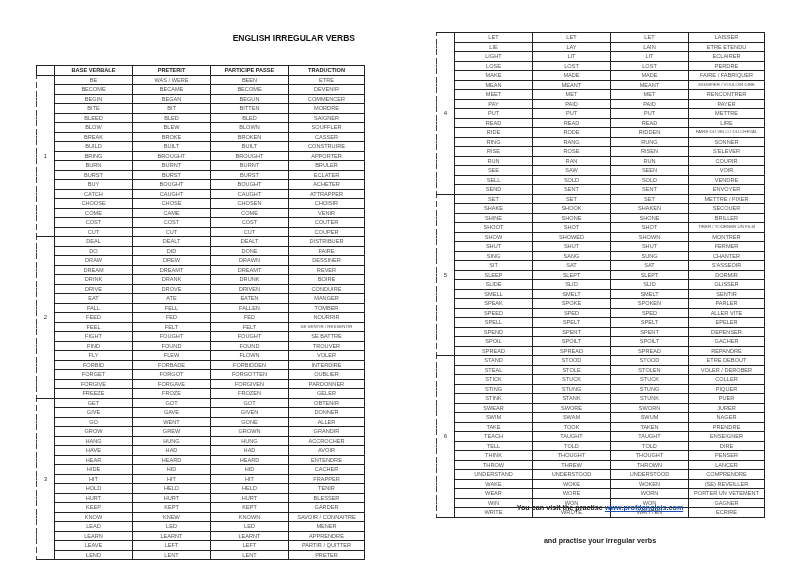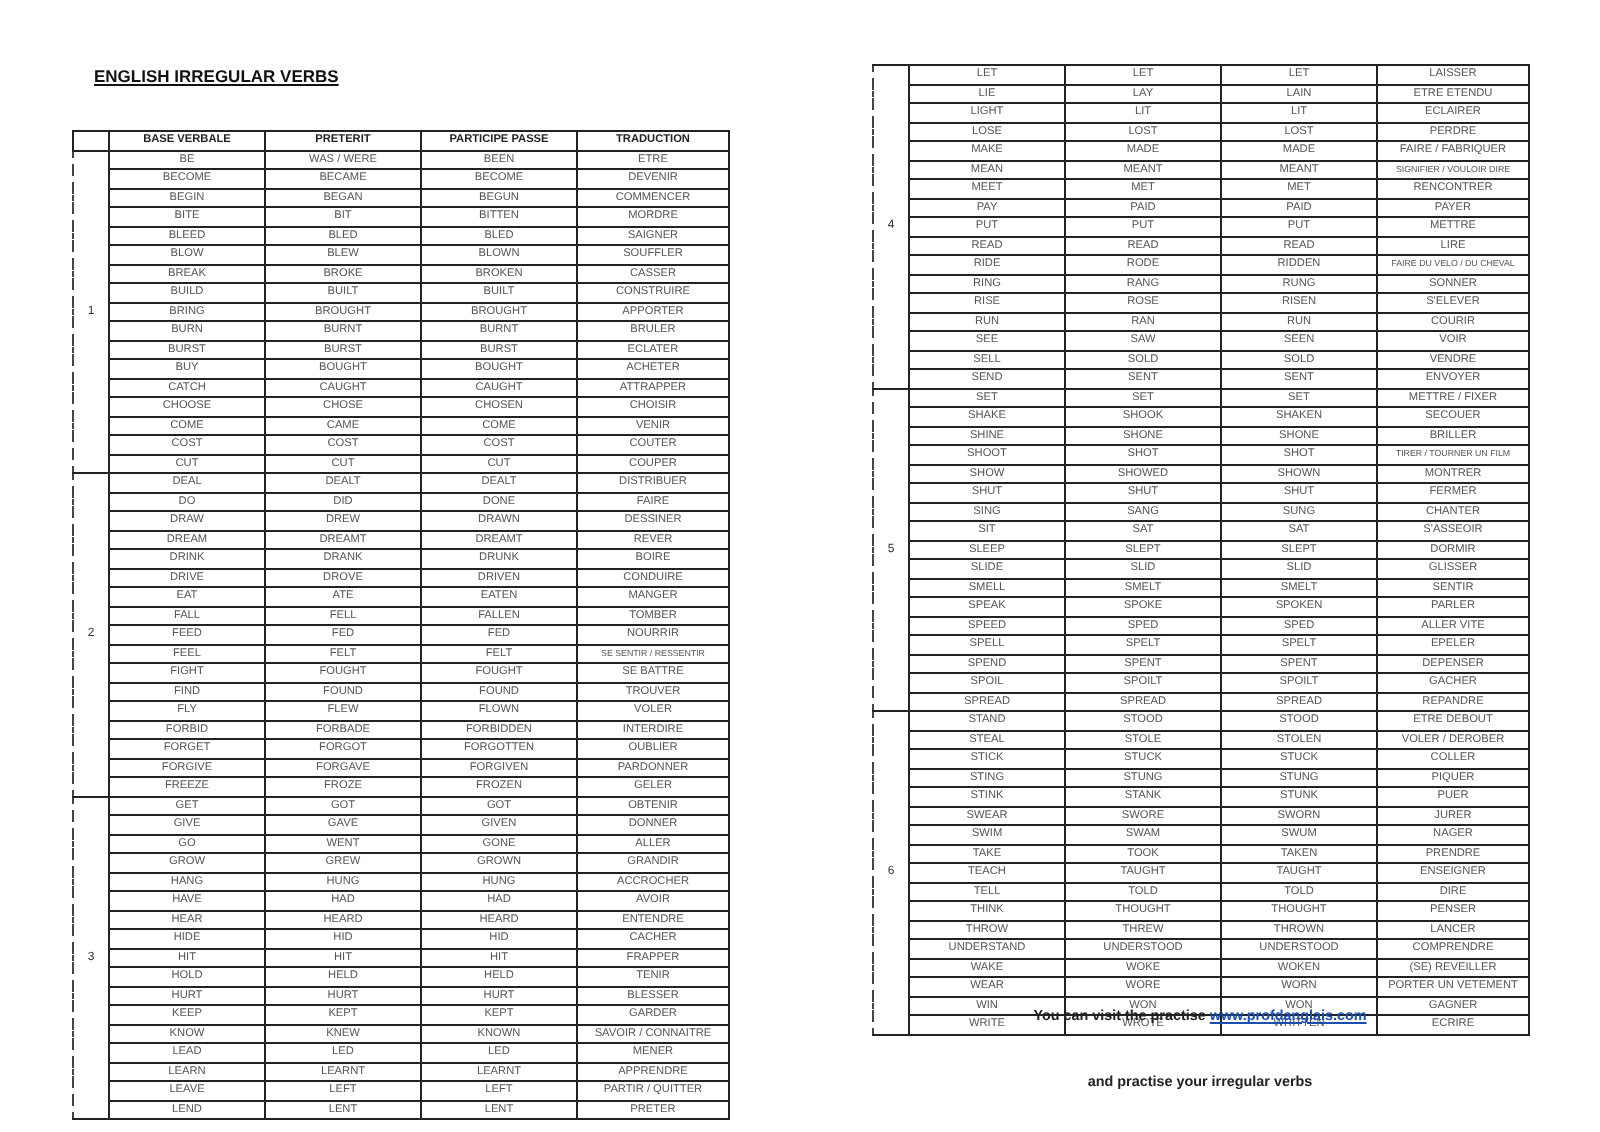--- a/index.html
+++ b/index.html
@@ -1,17 +1,17 @@
 <!DOCTYPE html>
 <html><head>
 <meta charset="utf-8">
 <style>
   html, body { margin:0; padding:0; background:#ffffff; }
   body { width:800px; height:566px; position:relative; overflow:hidden; font-family:"Liberation Sans", sans-serif; color:#333; }
-  .title { position:absolute; left:47px; width:327px; top:33px; text-align:left; font-size:8.5px; font-weight:bold; text-decoration:underline; color:#111; }
+  .title { position:absolute; left:28px; width:327px; top:33px; text-align:right; font-size:8.5px; font-weight:bold; color:#111; }
   table.verbs { position:absolute; border-collapse:collapse; table-layout:fixed; font-size:5.6px; }
   table.verbs td, table.verbs th { height:8.5px; padding:0; line-height:8.5px; text-align:center; white-space:nowrap; overflow:hidden; border:1px solid #222; color:#555; }
   table.verbs th { font-weight:bold; color:#222; }
   table.verbs td.grp { border-top:1px solid #222; border-bottom:1px solid #222; border-left:1px dashed #444; border-right:1px solid #222; color:#333; font-size:6px; }
   table.verbs td.tr.small { font-size:4.4px; }
   #left-table { left:36px; top:65px; width:328px; }
   #right-table { left:436px; top:32px; width:328px; }
   col.c0 { width:18px; } col.c1, col.c2, col.c3 { width:78px; } col.c4 { width:76px; }
   .footer { position:absolute; left:436px; width:328px; text-align:center; font-size:7.2px; font-weight:bold; color:#222; }
   .footer a { color:#1a4fb0; text-decoration:underline; }

